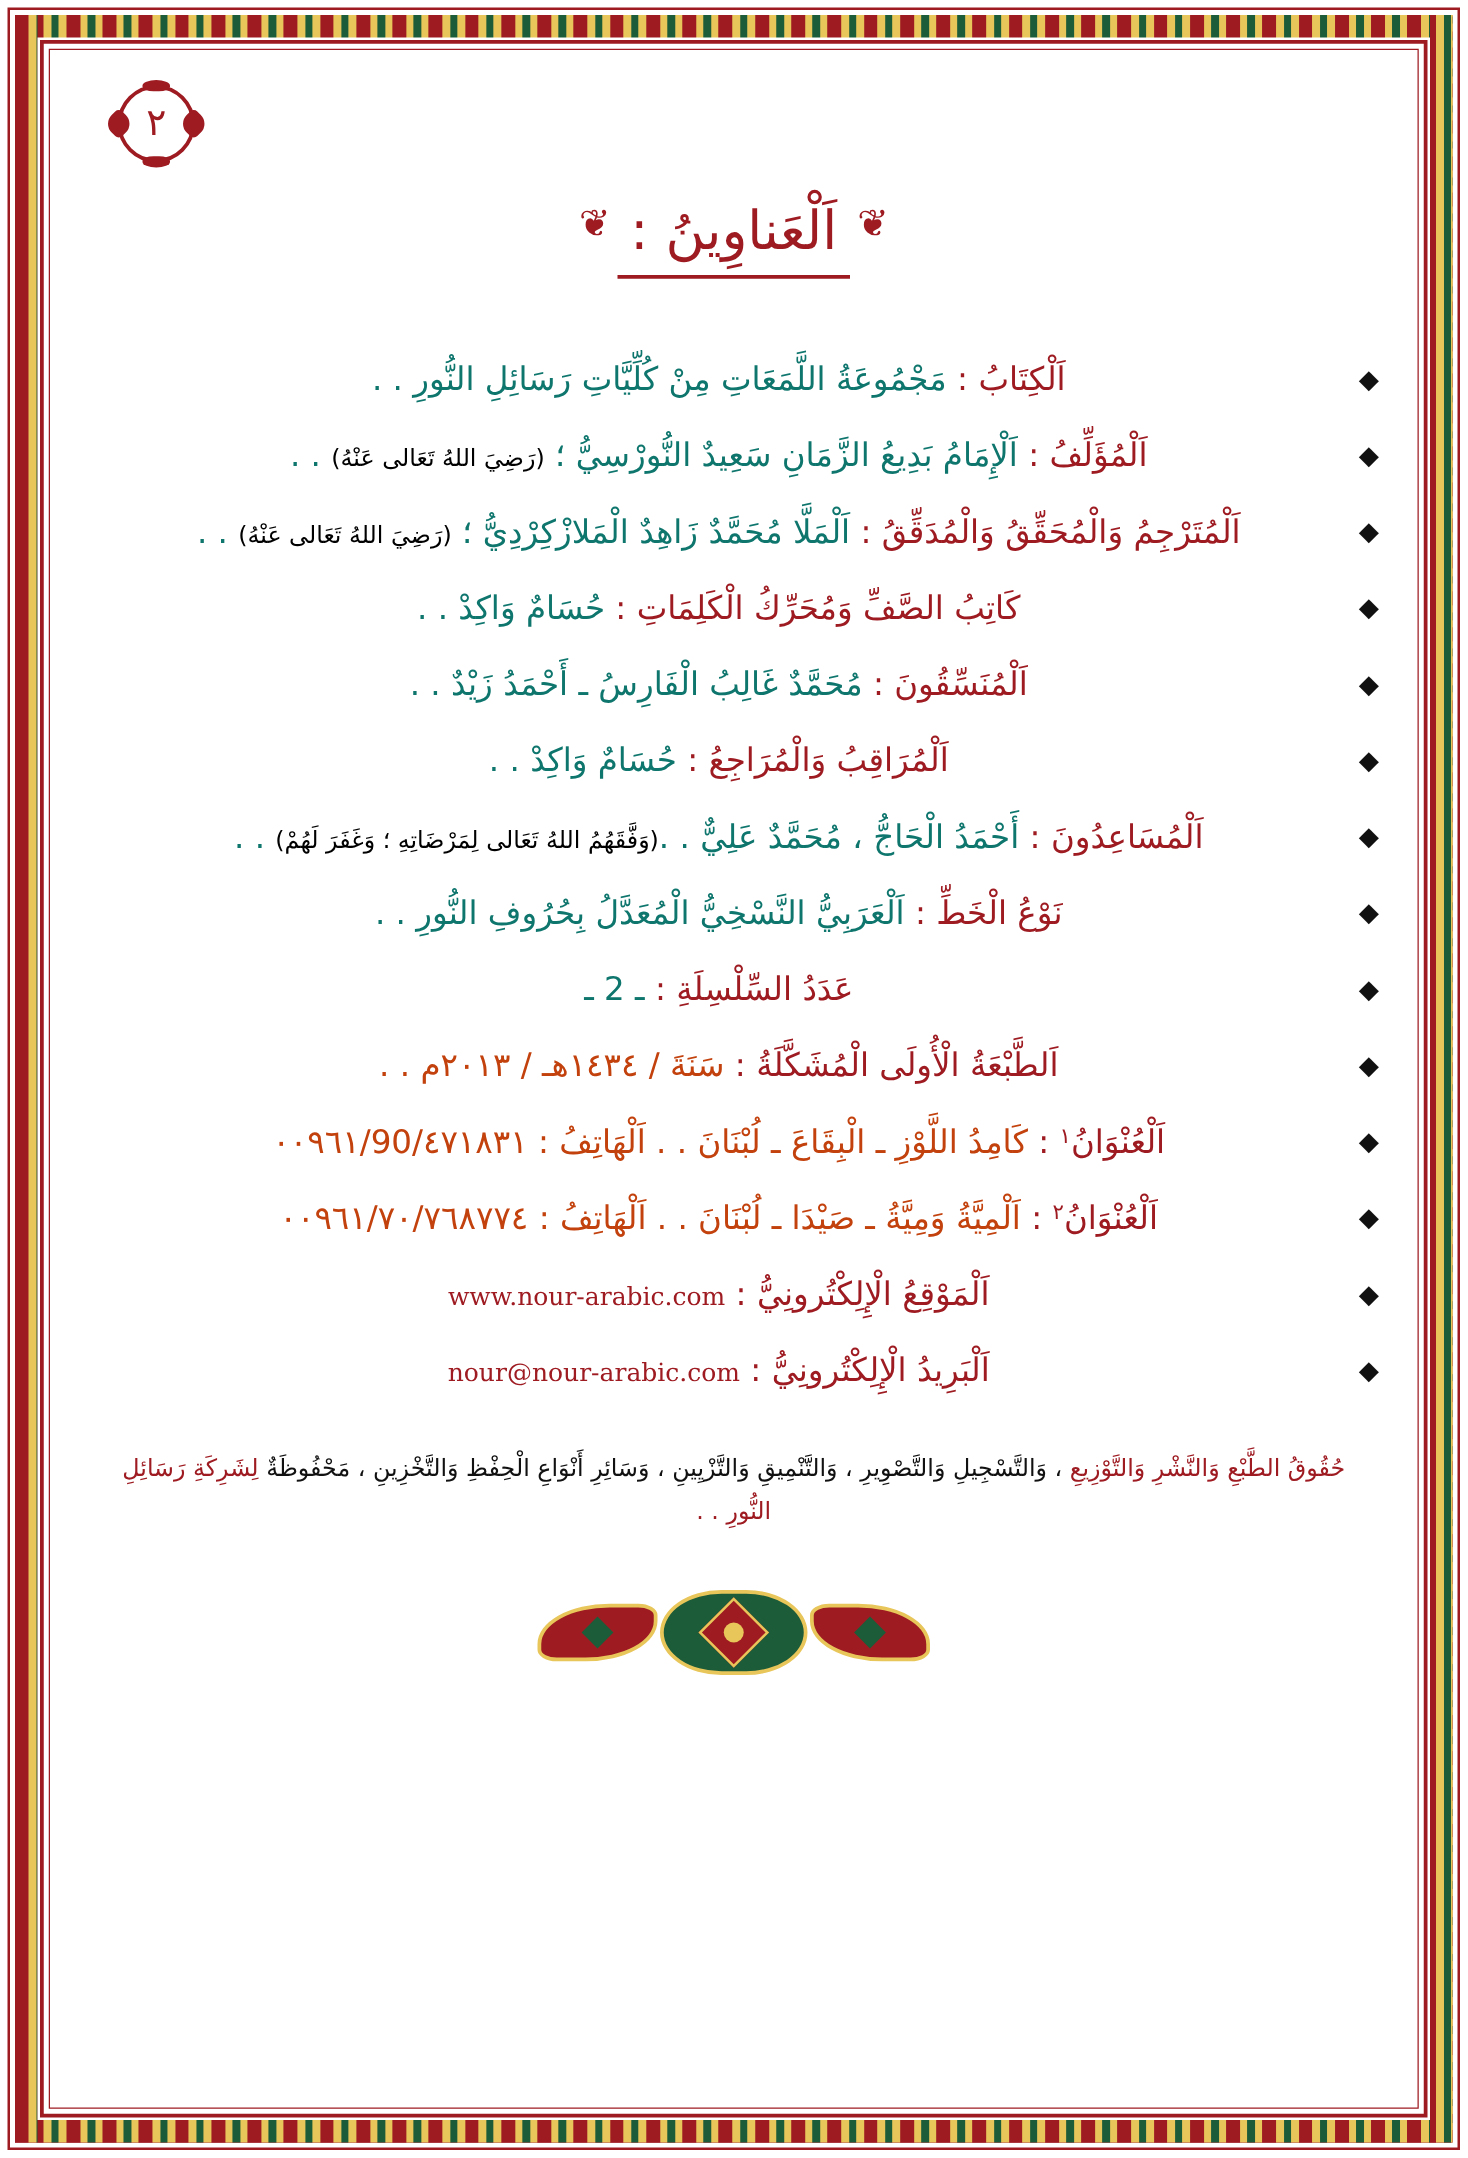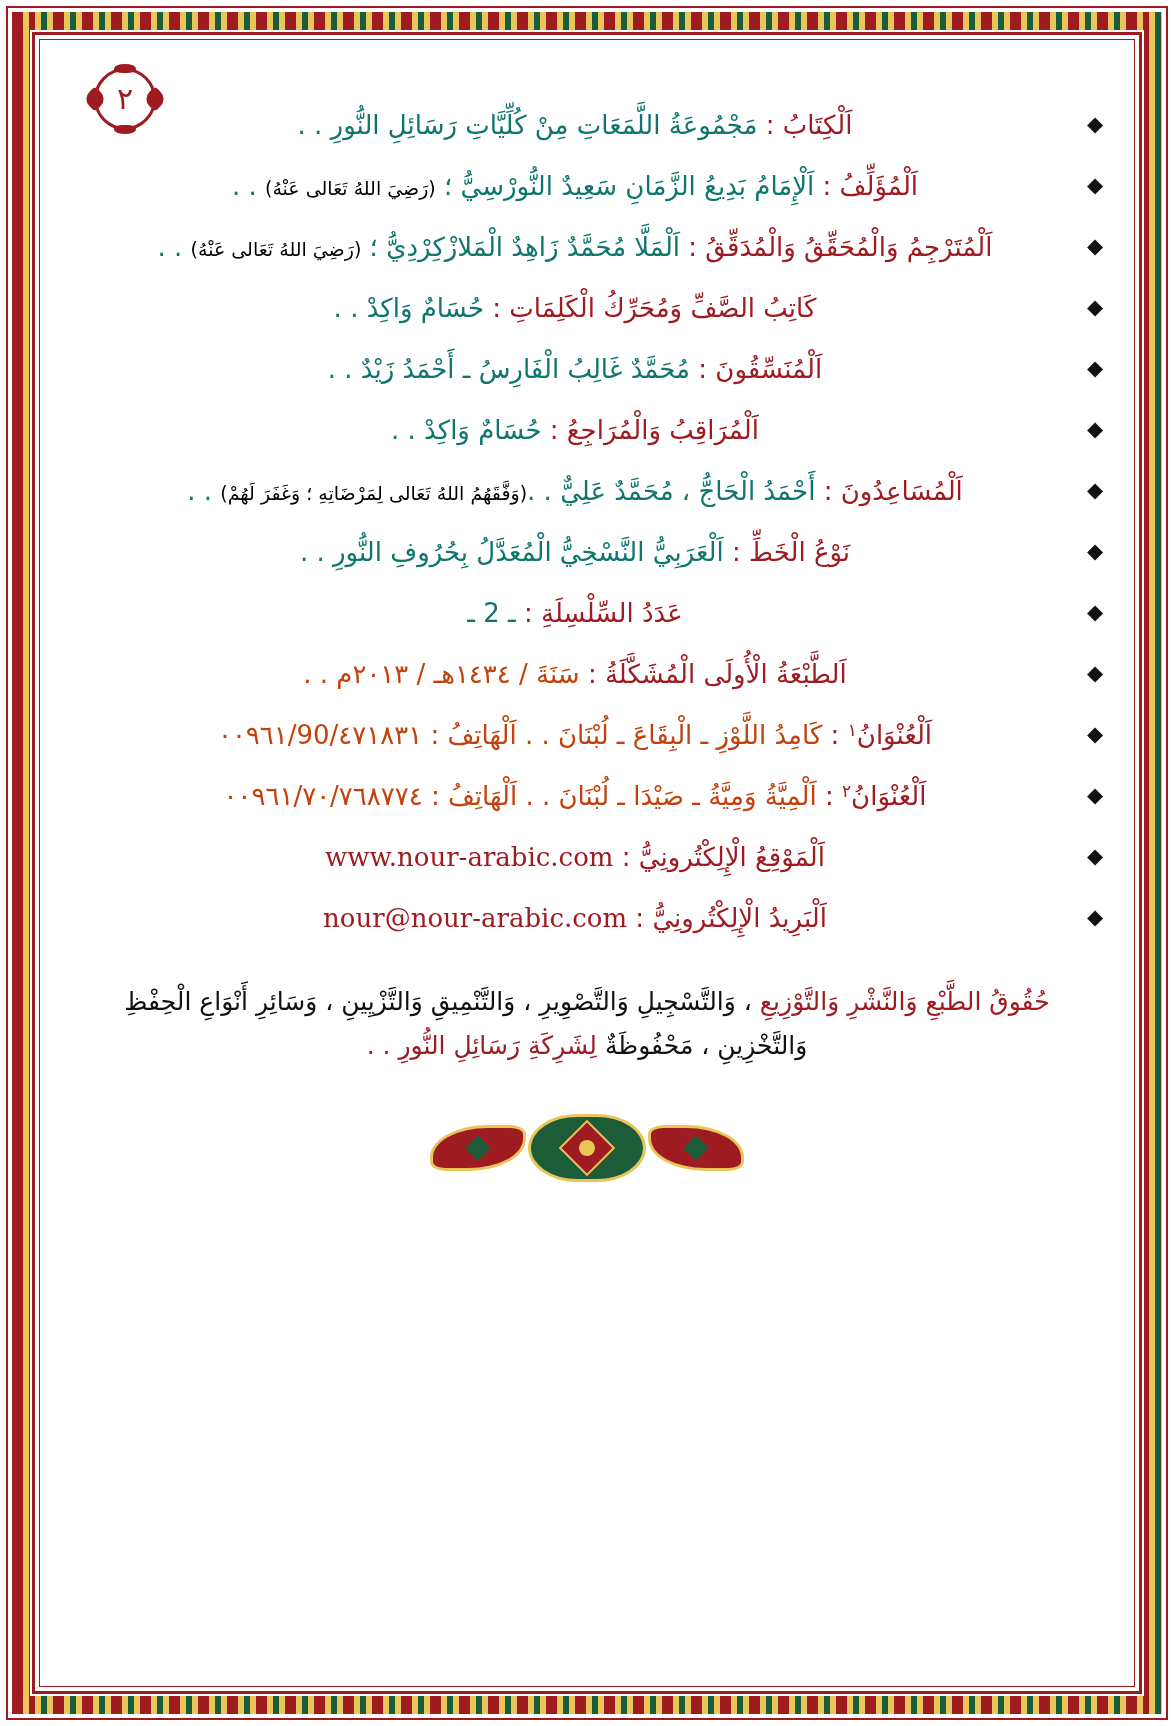--- a/index.html
+++ b/index.html
@@ -198,32 +198,32 @@
   .val-red  { color: #c2410c; }
   .paren-note {
     color: #000000;
     font-size: 19px;
   }
   .latin {
     direction: ltr;
     unicode-bidi: isolate;
     font-family: "DejaVu Serif", "Liberation Serif", serif;
     color: #9e1b22;
-    font-size: 26px;
+    font-size: 20px;
   }
   .sup-idx {
     font-size: 17px;
     vertical-align: 8px;
   }
 
   
   .copyright {
     margin: 42px 40px 0 40px;
     text-align: center;
-    font-size: 25px;
+    font-size: 19px;
     line-height: 1.75;
     color: #111111;
     font-family: "DejaVu Sans", sans-serif;
   }
   .copyright .c-red { color: #9e1b22; }
 
   
   .footer-orn {
     margin-top: 46px;
     text-align: center;
@@ -300,20 +300,23 @@
   <div class="content">
 
     <div class="page-number">
       <div class="medallion">
         <span class="pn-top"></span>
         <span class="pn-bottom"></span>
         <span class="pn-digit">٢</span>
       </div>
     </div>
 
+    <div class="title-row">
+      <span class="title-orn">❦</span><span class="title-text">اَلْعَناوِينُ :</span><span class="title-orn">❦</span>
+    </div>
 
     <div class="entries">
 
       <div class="entry">
         <span class="bullet">◆</span>
         <span class="entry-body"><span class="lbl">اَلْكِتَابُ</span><span class="lbl"> : </span><span class="val">مَجْمُوعَةُ اللَّمَعَاتِ مِنْ كُلِّيَّاتِ رَسَائِلِ النُّورِ . .</span></span>
       </div>
 
       <div class="entry">
         <span class="bullet">◆</span>

